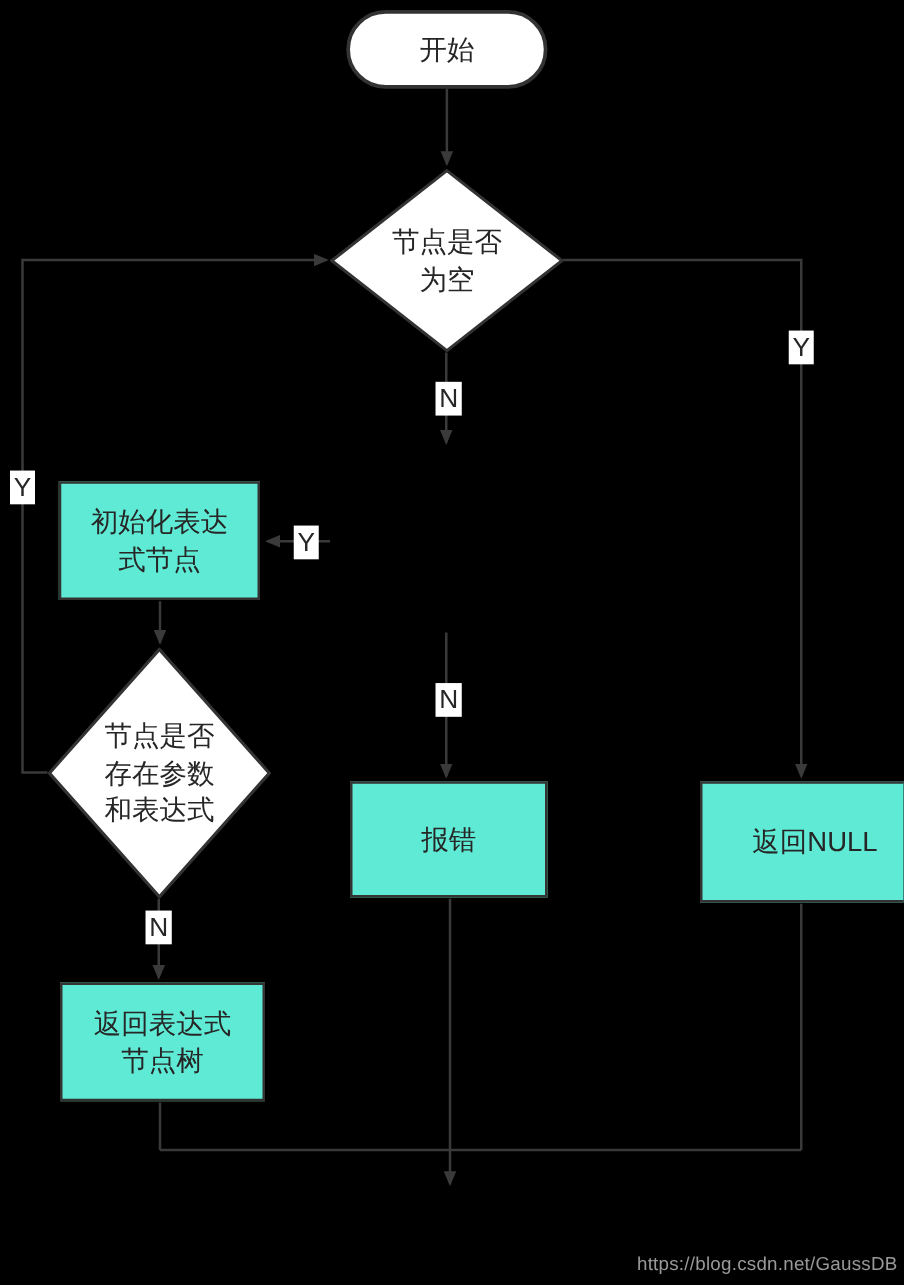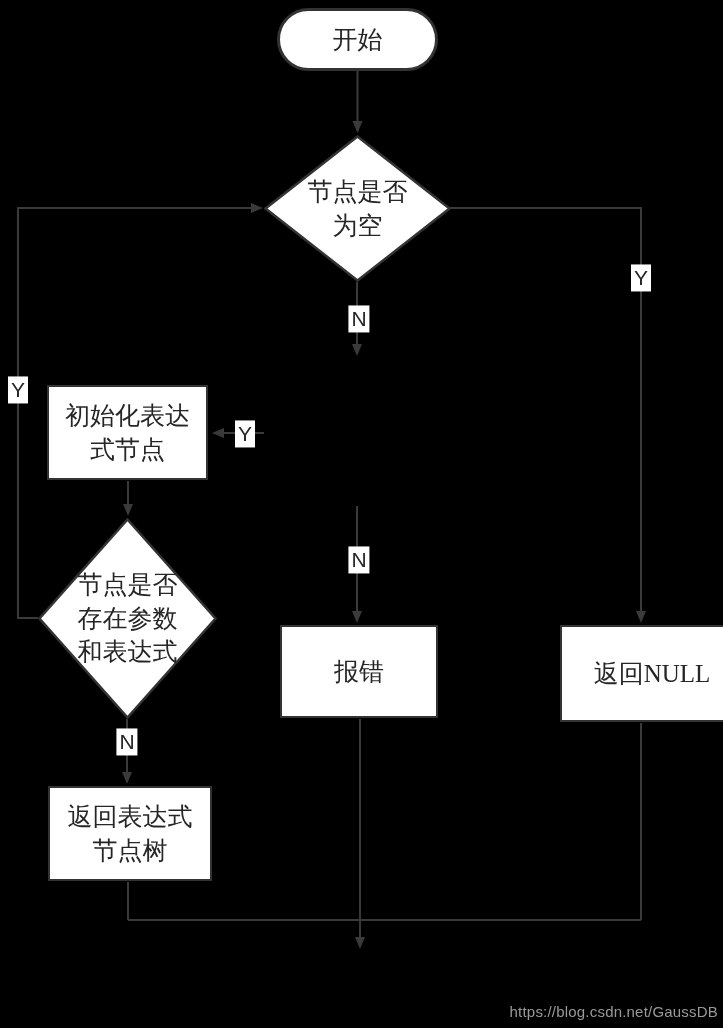--- a/index.html
+++ b/index.html
@@ -20,34 +20,33 @@
     left: 0; top: 0;
     width: 723px; height: 1028px;
   }
   .node {
     position: absolute;
     display: flex;
     align-items: center;
     justify-content: center;
     text-align: center;
     color: #262626;
-    font-size: 25px;
+    font-size: 22px;
     line-height: 1.35;
     white-space: pre-line;
     box-sizing: border-box;
   }
   .terminator {
     background: #ffffff;
     border: 3px solid #333333;
     border-radius: 34px;
   }
   .process {
-    background: #ffffff;
+    background: #5eead4;
     border: 2px solid #333333;
-    font-family: Liberation Serif, serif;
   }
   .decision { background: transparent; }
   .decision svg {
     position: absolute;
     left: 0; top: 0;
     width: 100%; height: 100%;
   }
   .decision .node-label {
     position: relative;
     z-index: 1;

